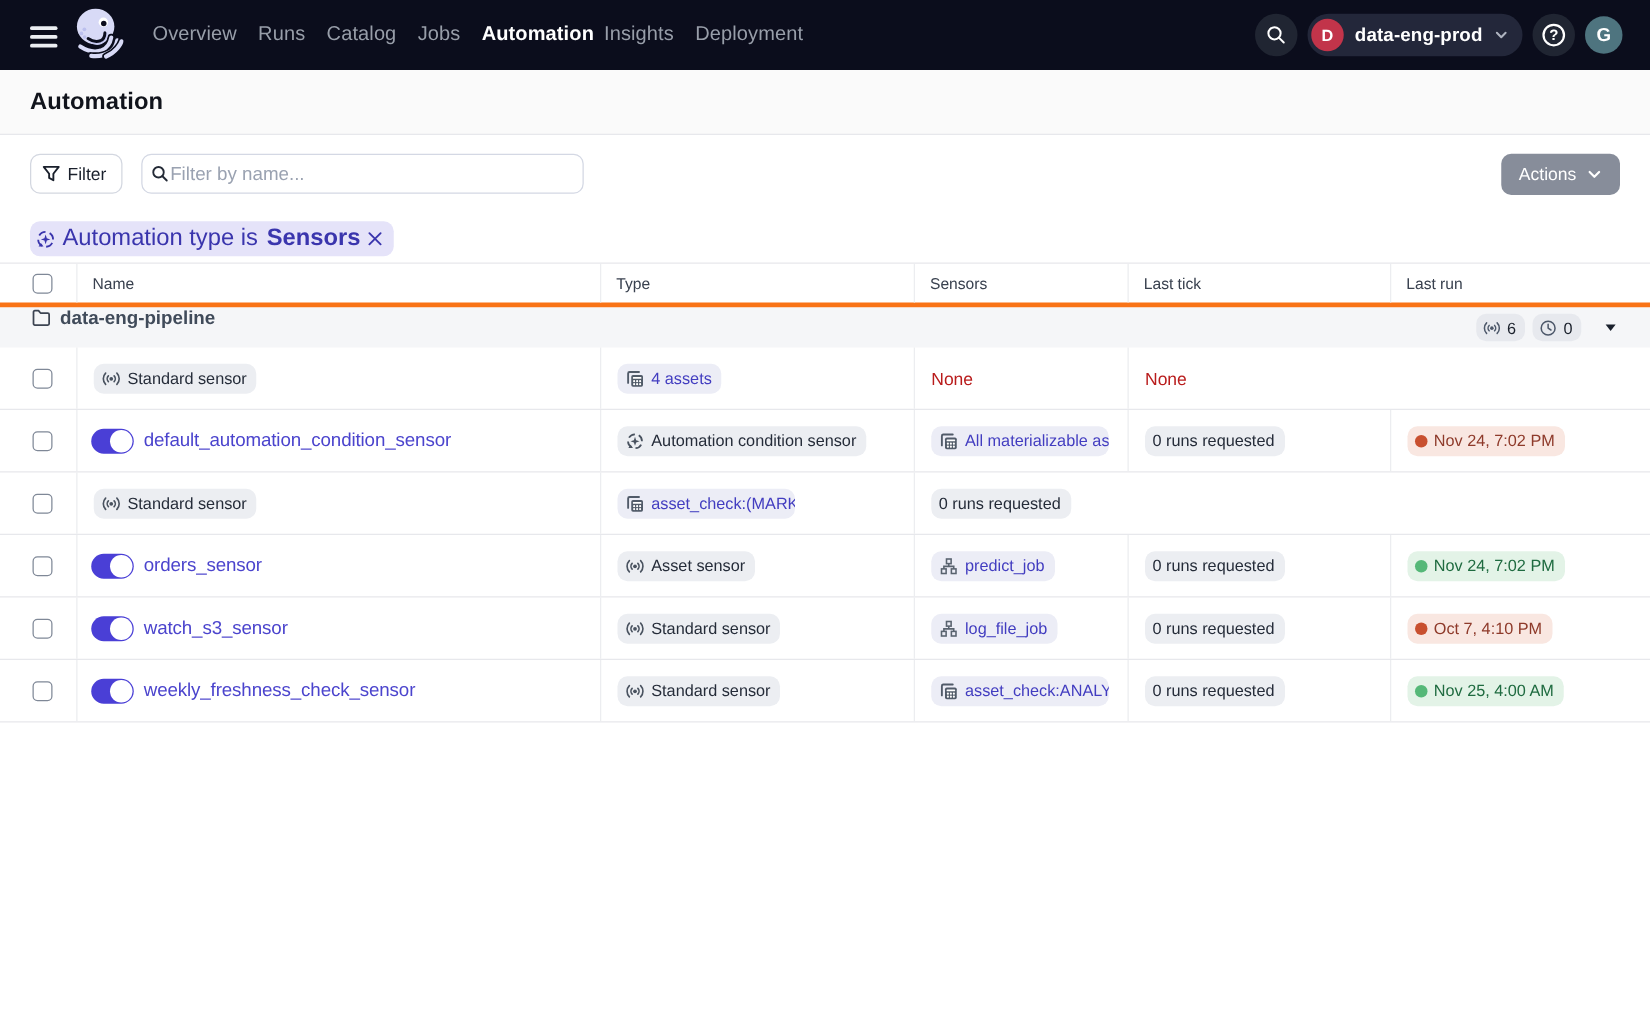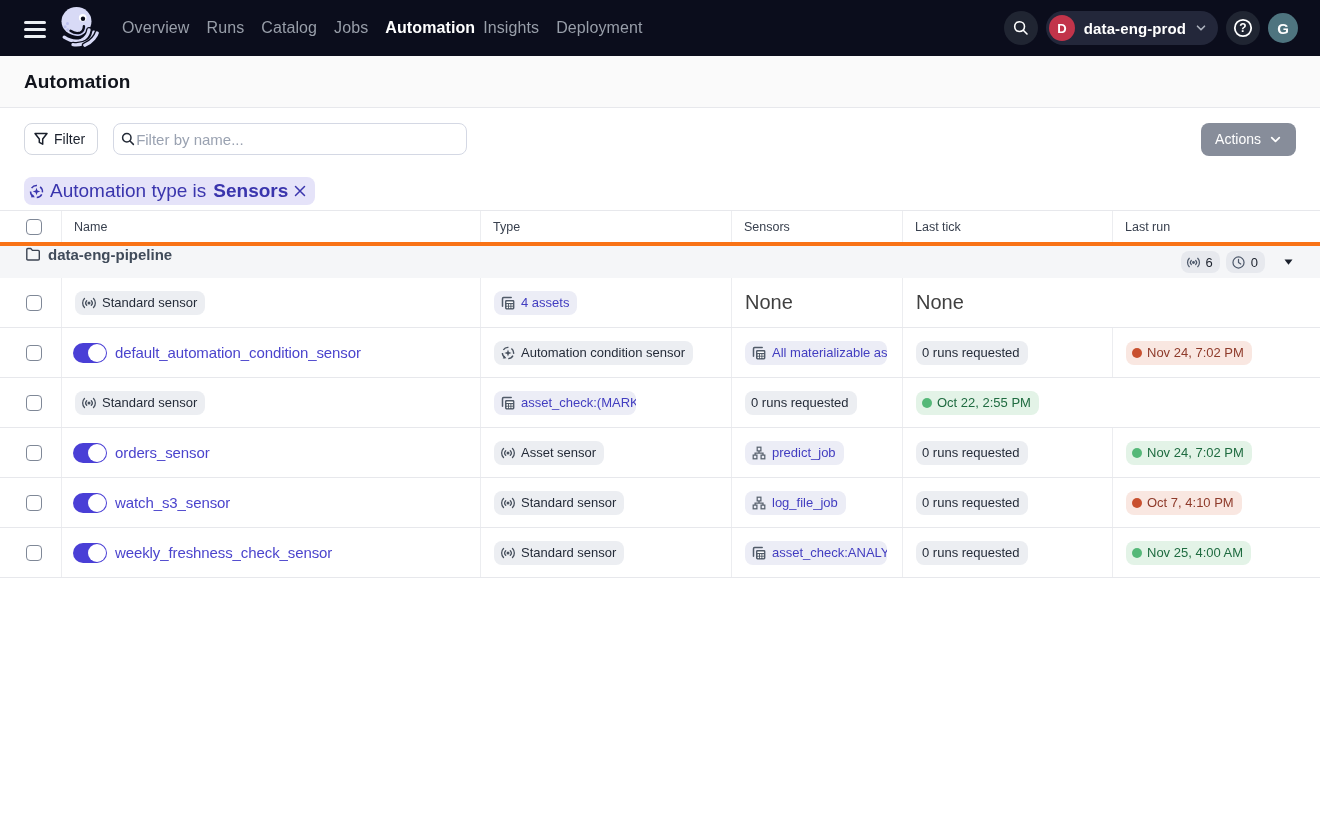--- a/index.html
+++ b/index.html
@@ -59,21 +59,21 @@
 .toggle.off .knob{left:1px}
 .toggle.on .knob{right:1px}
 .chip{display:inline-flex;align-items:center;height:24px;border-radius:8px;padding:0 8px 0 6px;gap:5px;font-size:13px;white-space:nowrap;flex:none}
 .chip.gray{background:#eceef2;color:#252c39}
 .chip.lav{background:#ecedf6;color:#423dc0}
 .chip.red{background:#f9e7e1;color:#8e3a2a}
 .chip.green{background:#e3f3e7;color:#1f6b40}
 .dot{width:10px;height:10px;border-radius:50%;flex:none}
 .dot.r{background:#c8502f}
 .dot.g{background:#55b878}
-.none{font-size:20px;color:#404040;padding-left:13px}
+.none{font-size:14px;color:#b91c1c;padding-left:13px}
 .cell{padding-left:13px}
 .clip{max-width:142px;overflow:hidden}
 .clip span{white-space:nowrap}
 svg{display:block;flex:none}
 </style>
 </head>
 <body>
 <div class="topbar">
   <div class="burger">
       <span></span>
@@ -281,23 +281,20 @@
             <circle cx="7.3" cy="12.3" r="0.85" fill="#fff"></circle>
             <circle cx="9.7" cy="12.3" r="0.85" fill="#fff"></circle>
             <circle cx="12.1" cy="12.3" r="0.85" fill="#fff"></circle>
           </svg> 
           <span>asset_check:(MARKETING)</span>
         </span>
       </div>
     <div class="cell">
         <span class="chip gray">0 runs requested</span>
       </div>
-    <div class="cell">
-        <span class="chip green"><span class="dot g"></span>Oct 22, 2:55 PM</span>
-      </div>
   </div>
   <div class="trow drow">
     <div class="ck">
         <span class="cbx"></span>
       </div>
     <div class="namecell">
         <span class="toggle on">
           <span class="knob"></span>
         </span>
         <span class="link">orders_sensor</span>

